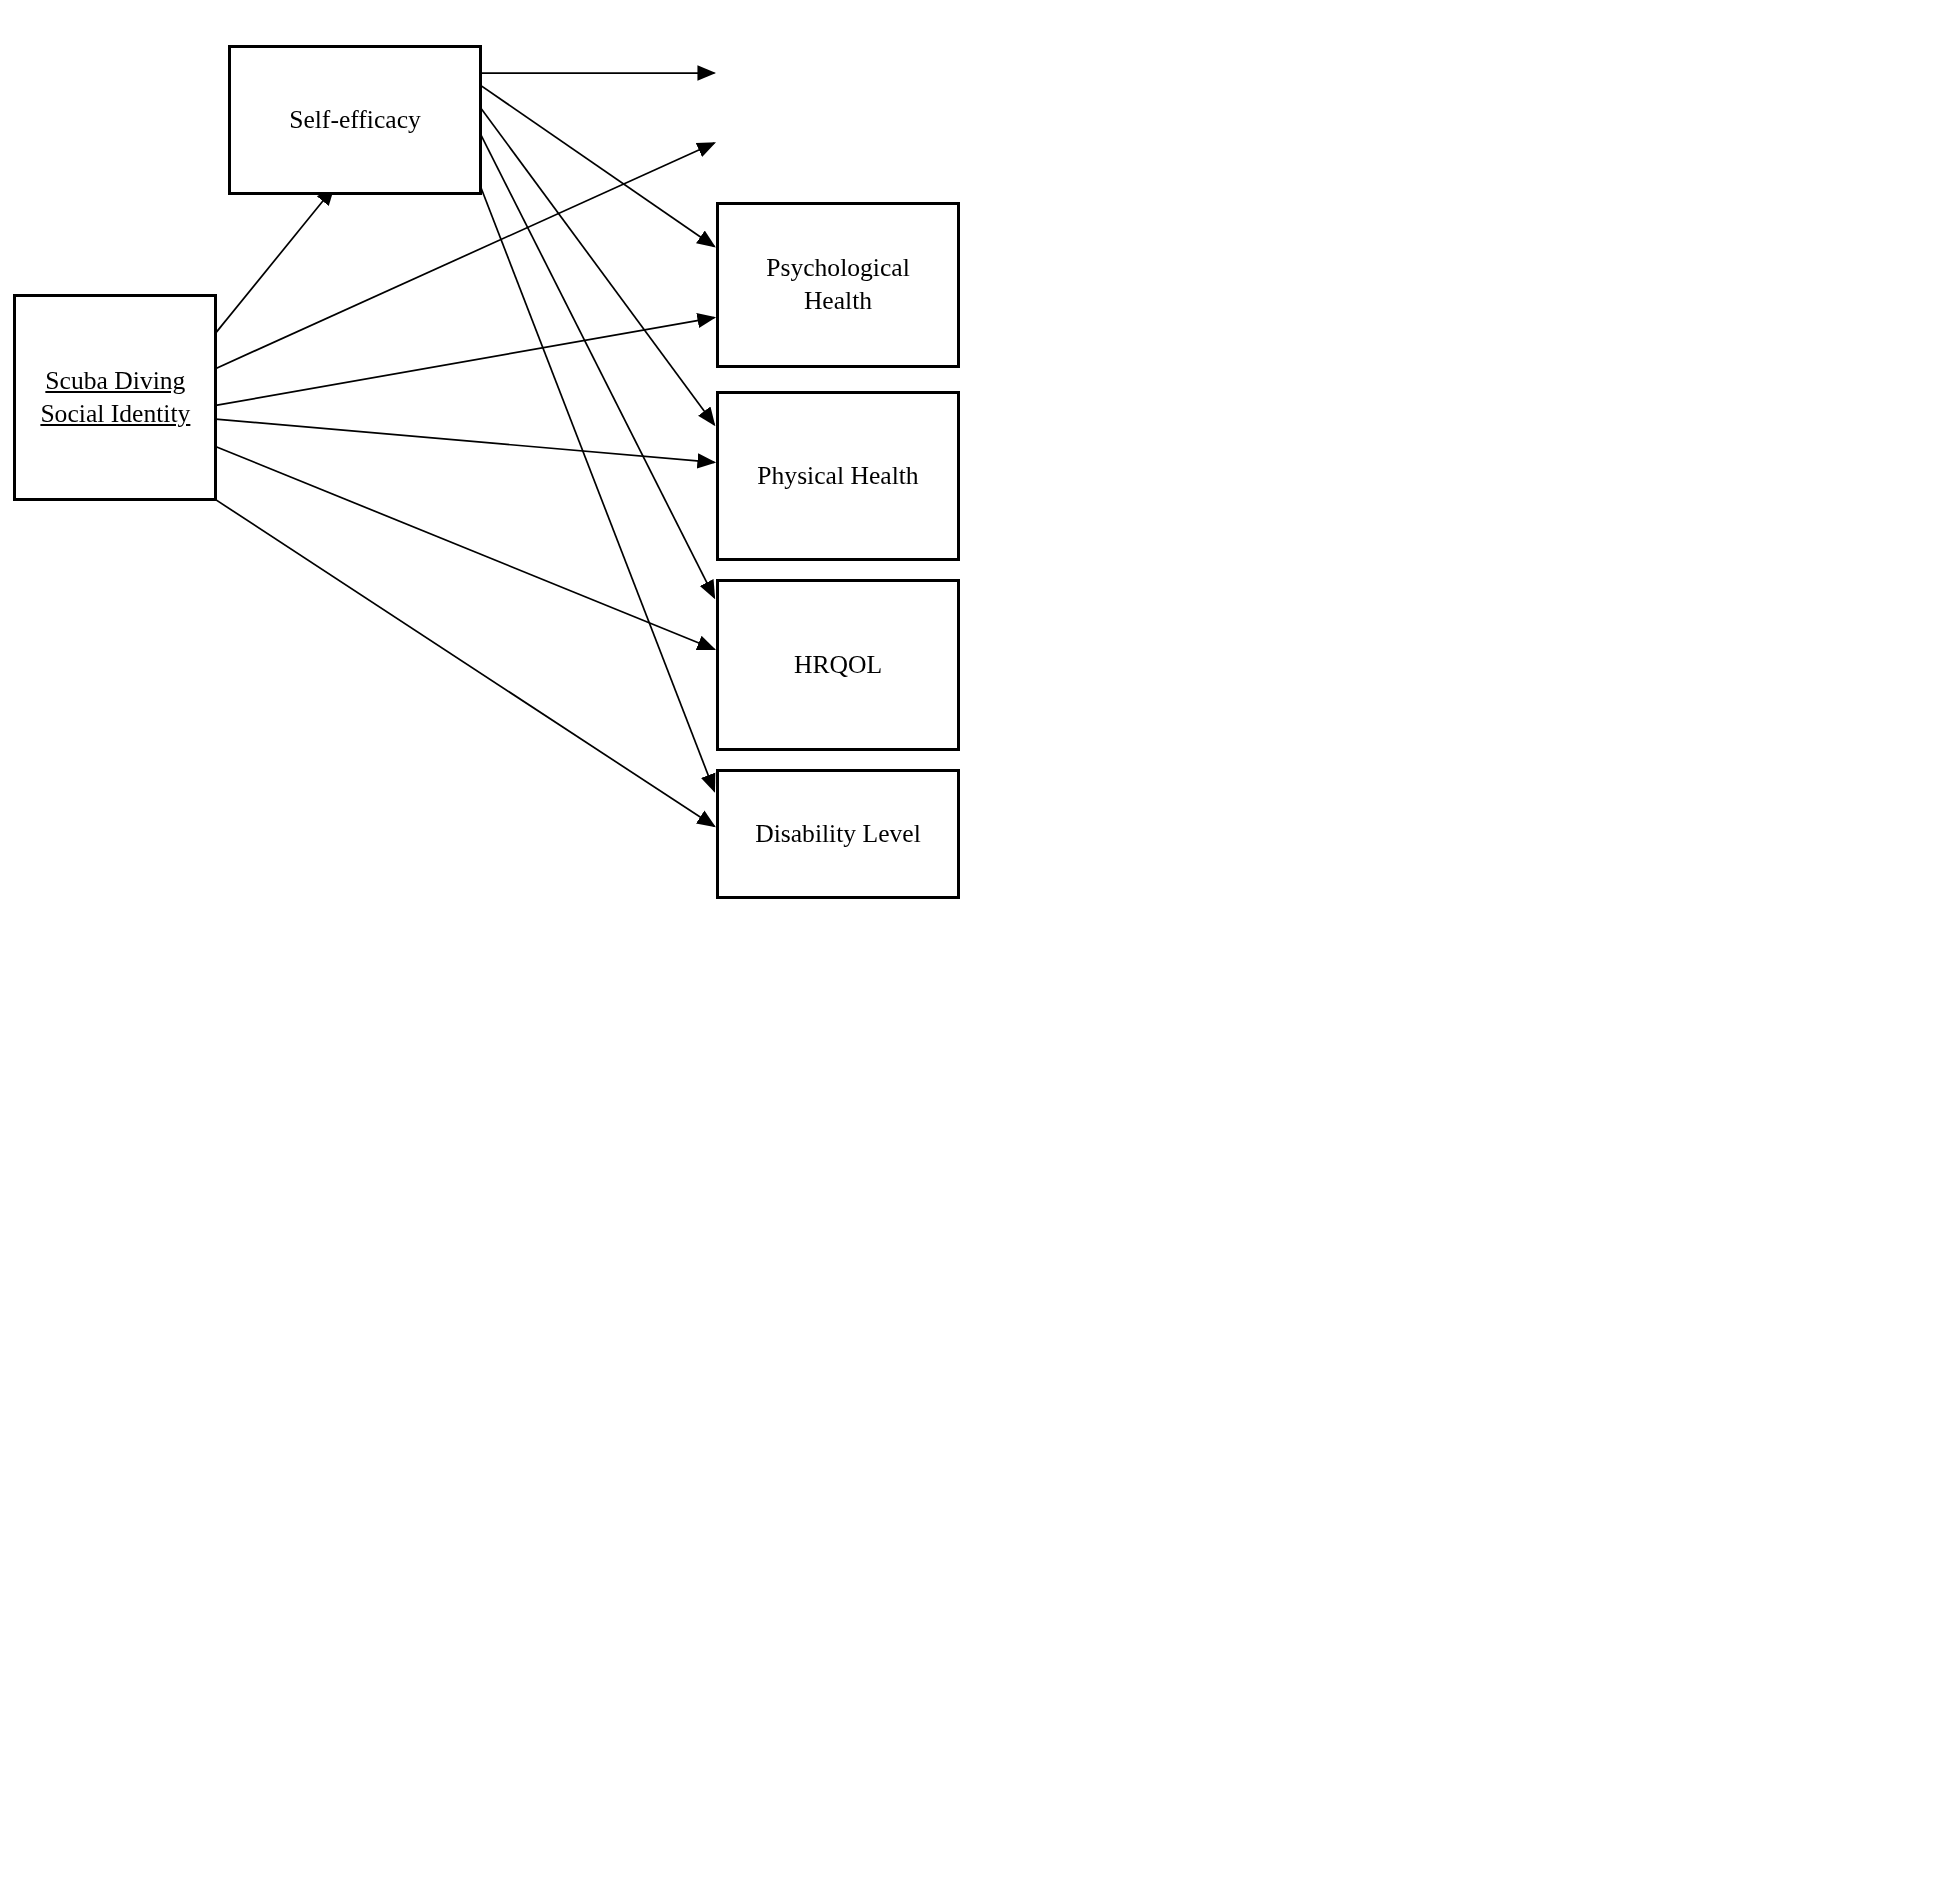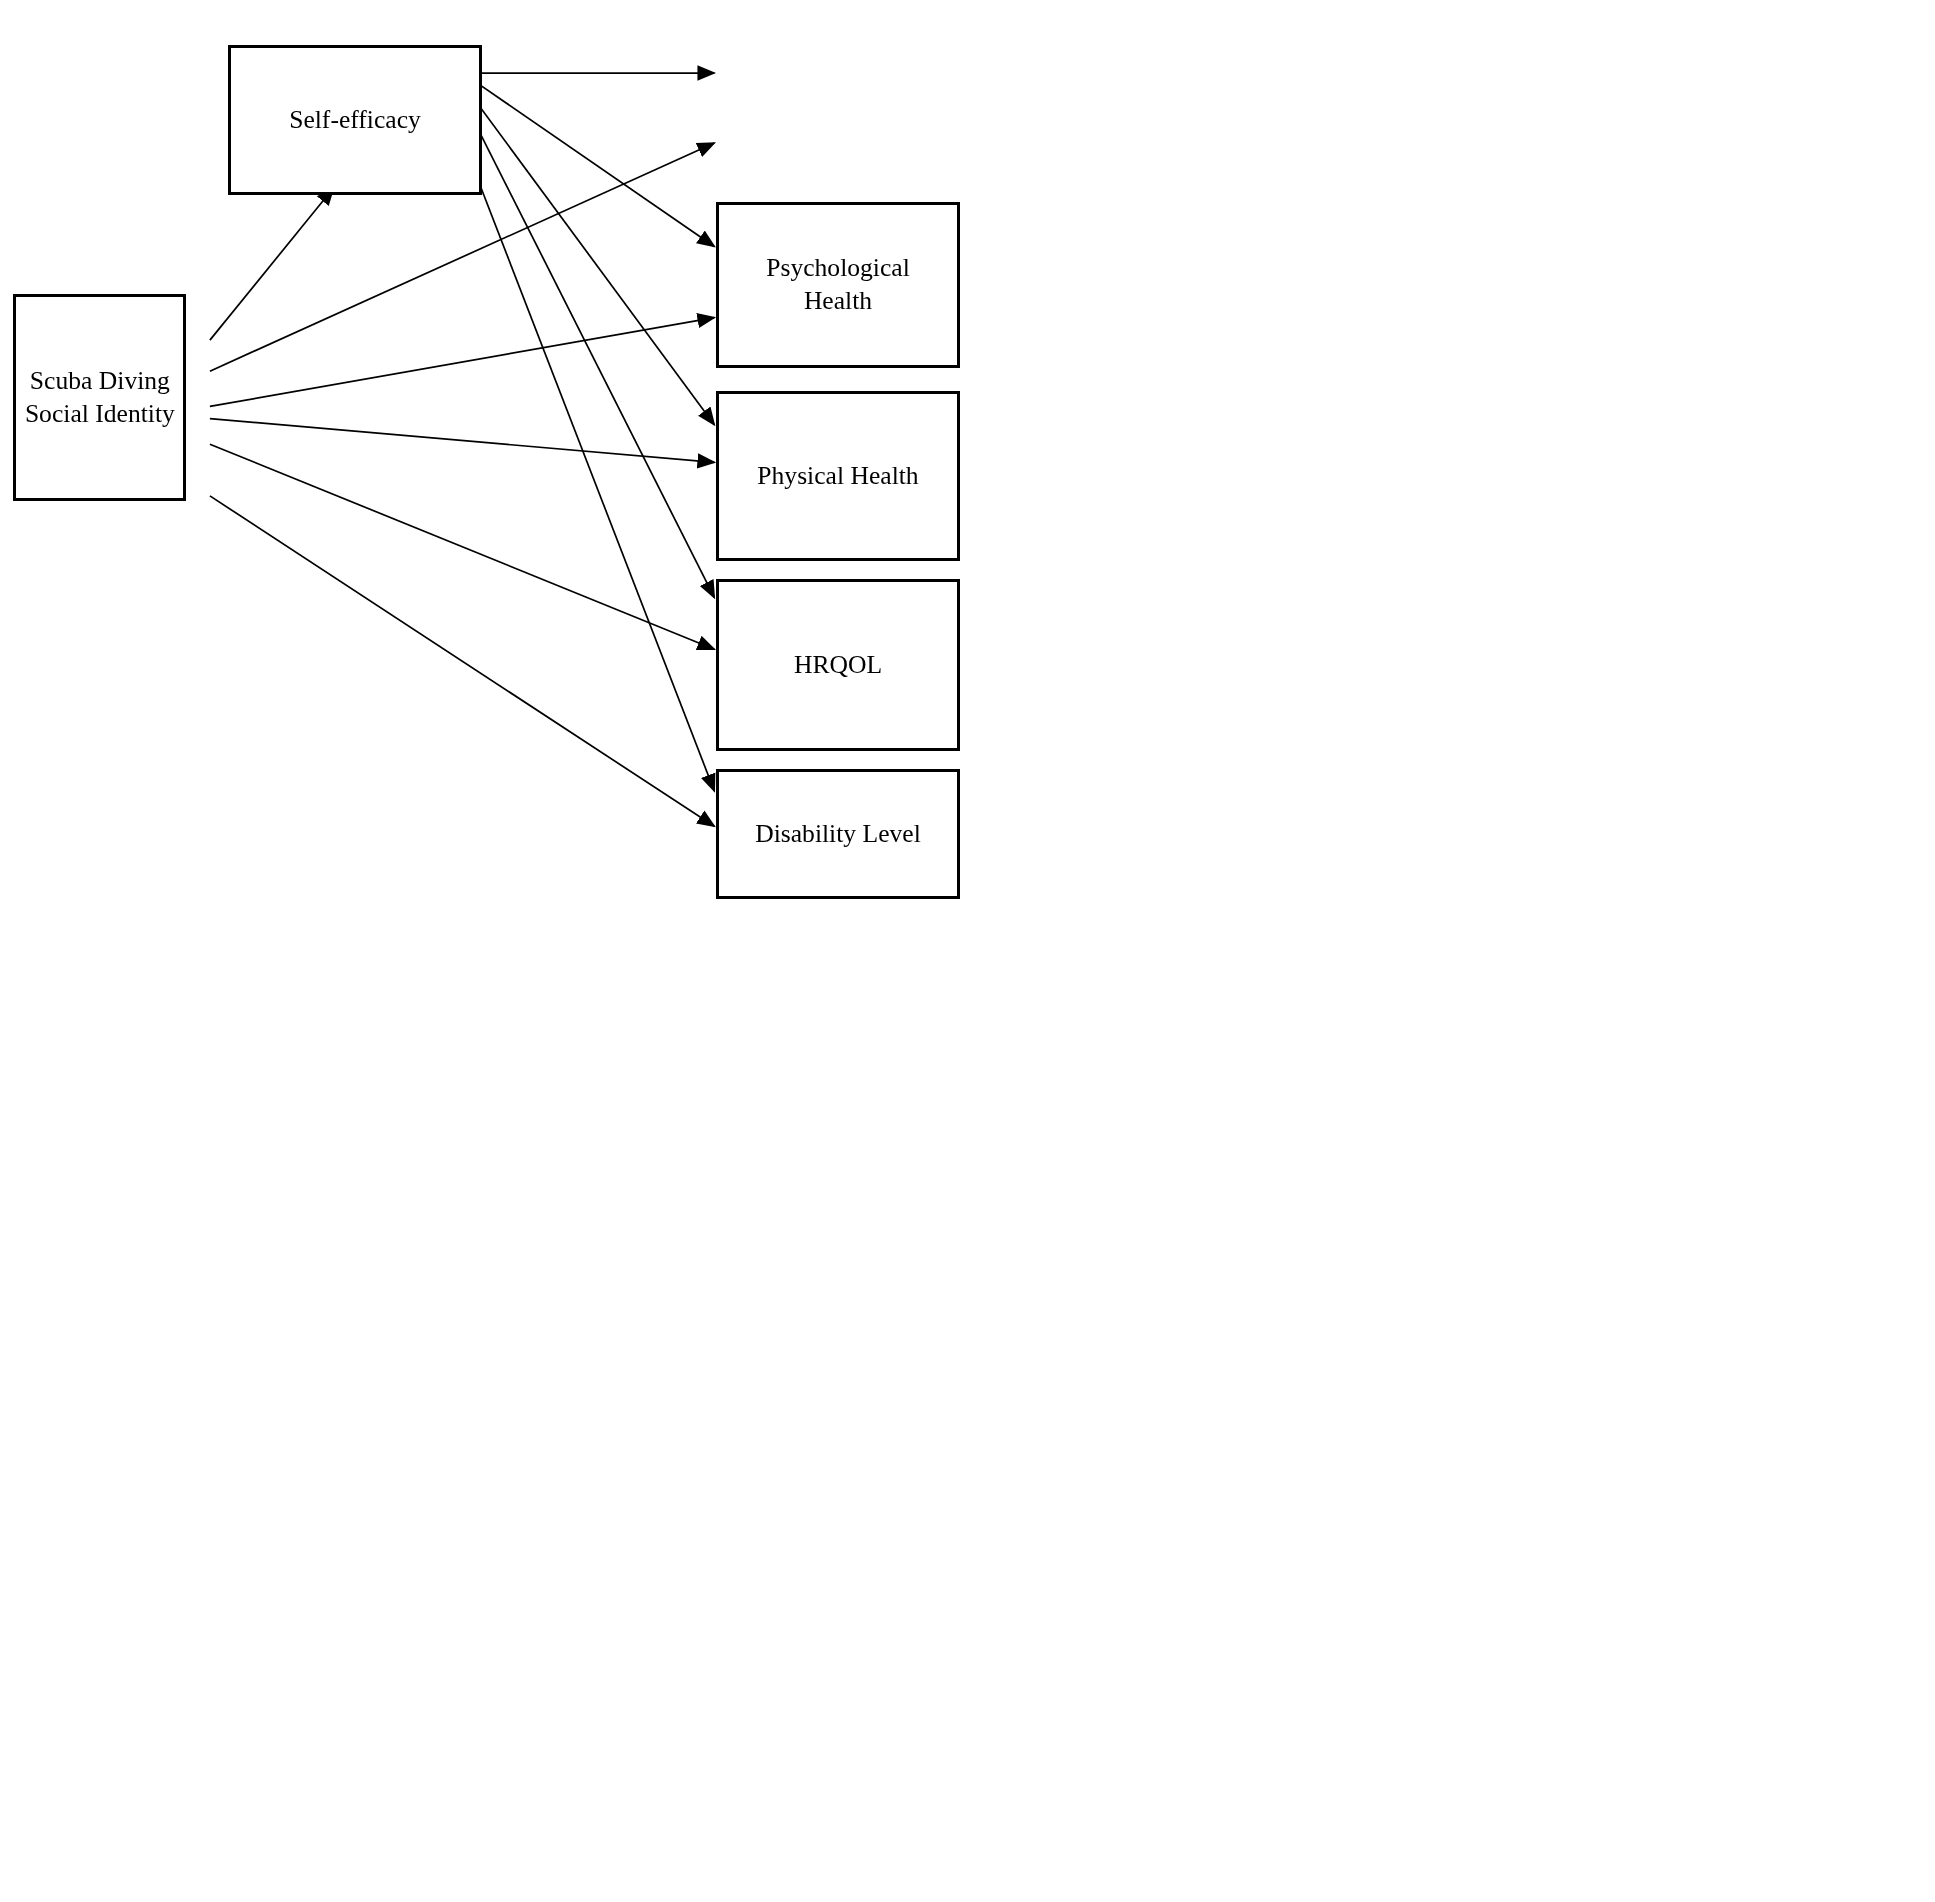--- a/index.html
+++ b/index.html
@@ -62,21 +62,21 @@
         <line x1="345" y1="730" x2="1174" y2="1067" stroke="#000000" stroke-width="2.8" marker-end="url(#arrowhead)"></line>
         <line x1="345" y1="815" x2="1174" y2="1358" stroke="#000000" stroke-width="2.8" marker-end="url(#arrowhead)"></line>
         <line x1="778" y1="120" x2="1174" y2="120" stroke="#000000" stroke-width="2.8" marker-end="url(#arrowhead)"></line>
         <line x1="778" y1="132" x2="1174" y2="405" stroke="#000000" stroke-width="2.8" marker-end="url(#arrowhead)"></line>
         <line x1="778" y1="161" x2="1174" y2="698" stroke="#000000" stroke-width="2.8" marker-end="url(#arrowhead)"></line>
         <line x1="778" y1="197" x2="1174" y2="982" stroke="#000000" stroke-width="2.8" marker-end="url(#arrowhead)"></line>
         <line x1="778" y1="276" x2="1174" y2="1300" stroke="#000000" stroke-width="2.8" marker-end="url(#arrowhead)"></line>
       </g>
   </svg>
 
-  <div class="node n-sdsi" style="left:13.4px; top:294px; width:173px; height:207px;">
+  <div class="node n-sdsi" style="left:13.4px; top:294px; width:204px; height:207px;text-decoration:underline;">
     <span class="label">Scuba Diving Social Identity</span>
   </div>
 
   <div class="node n-se" style="left:228px; top:38px; width:254px; height:150px;margin-top:7px;">
     <span class="label">Self-efficacy</span>
   </div>
 
 
   <div class="node n-psych" style="left:716px; top:202px; width:244px; height:166px;">
     <span class="label">Psychological Health</span>

